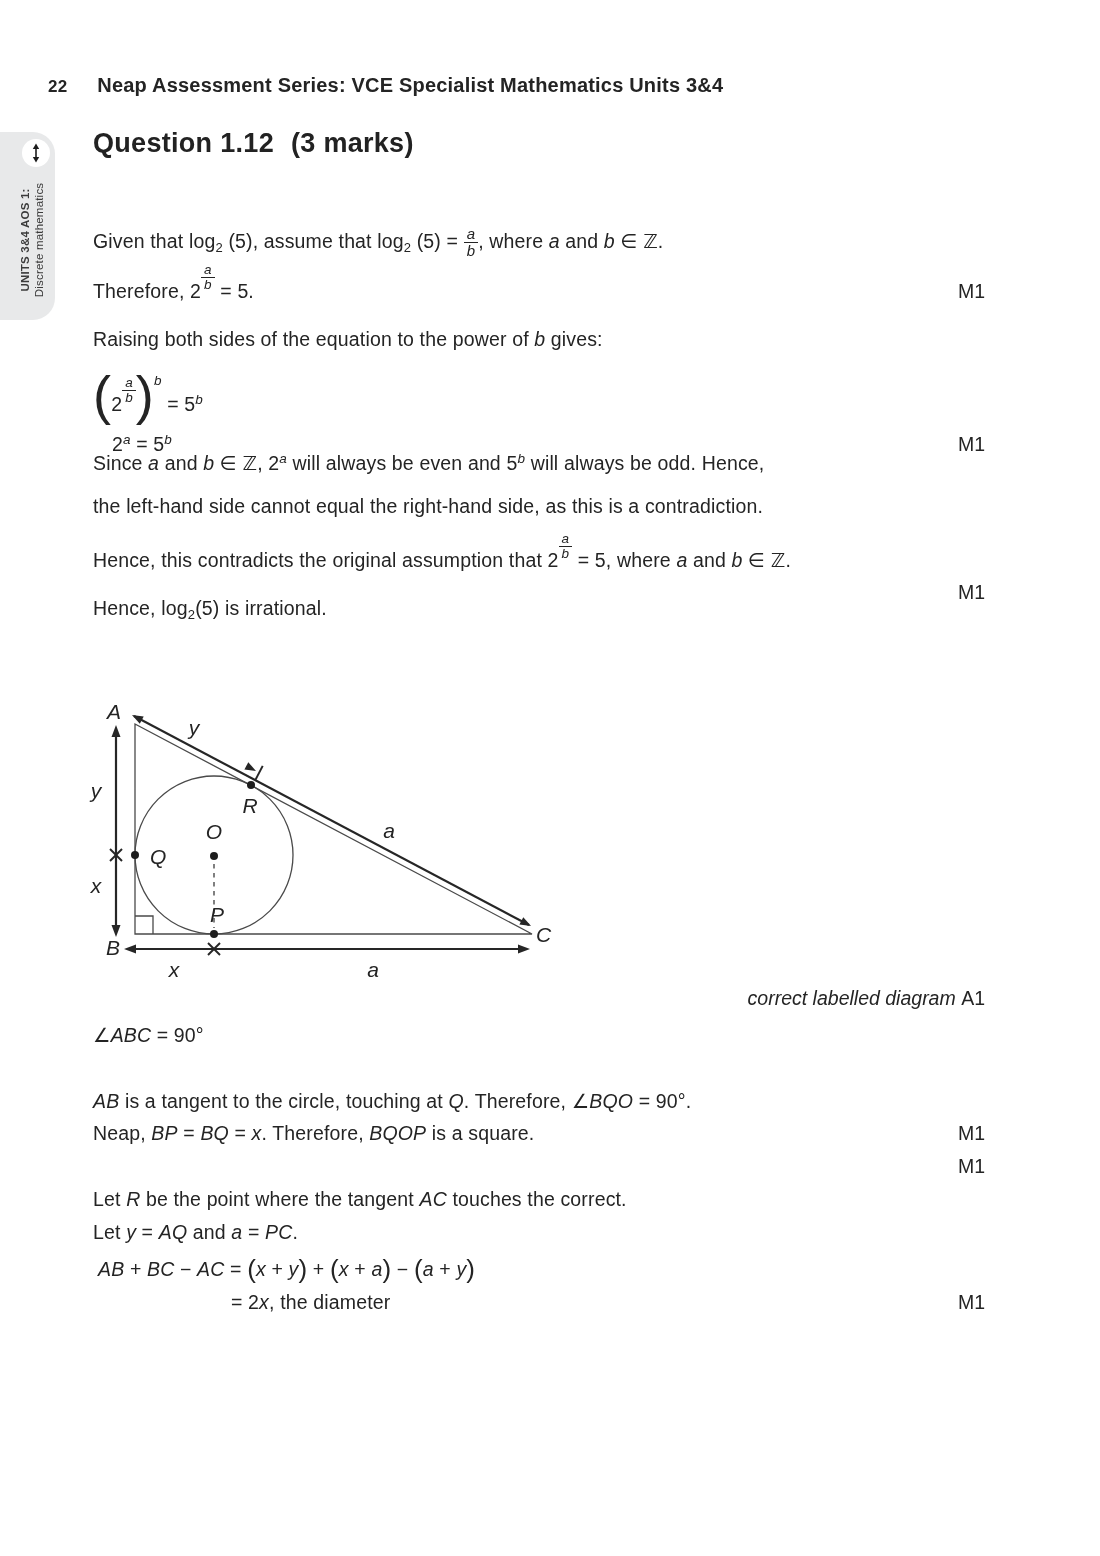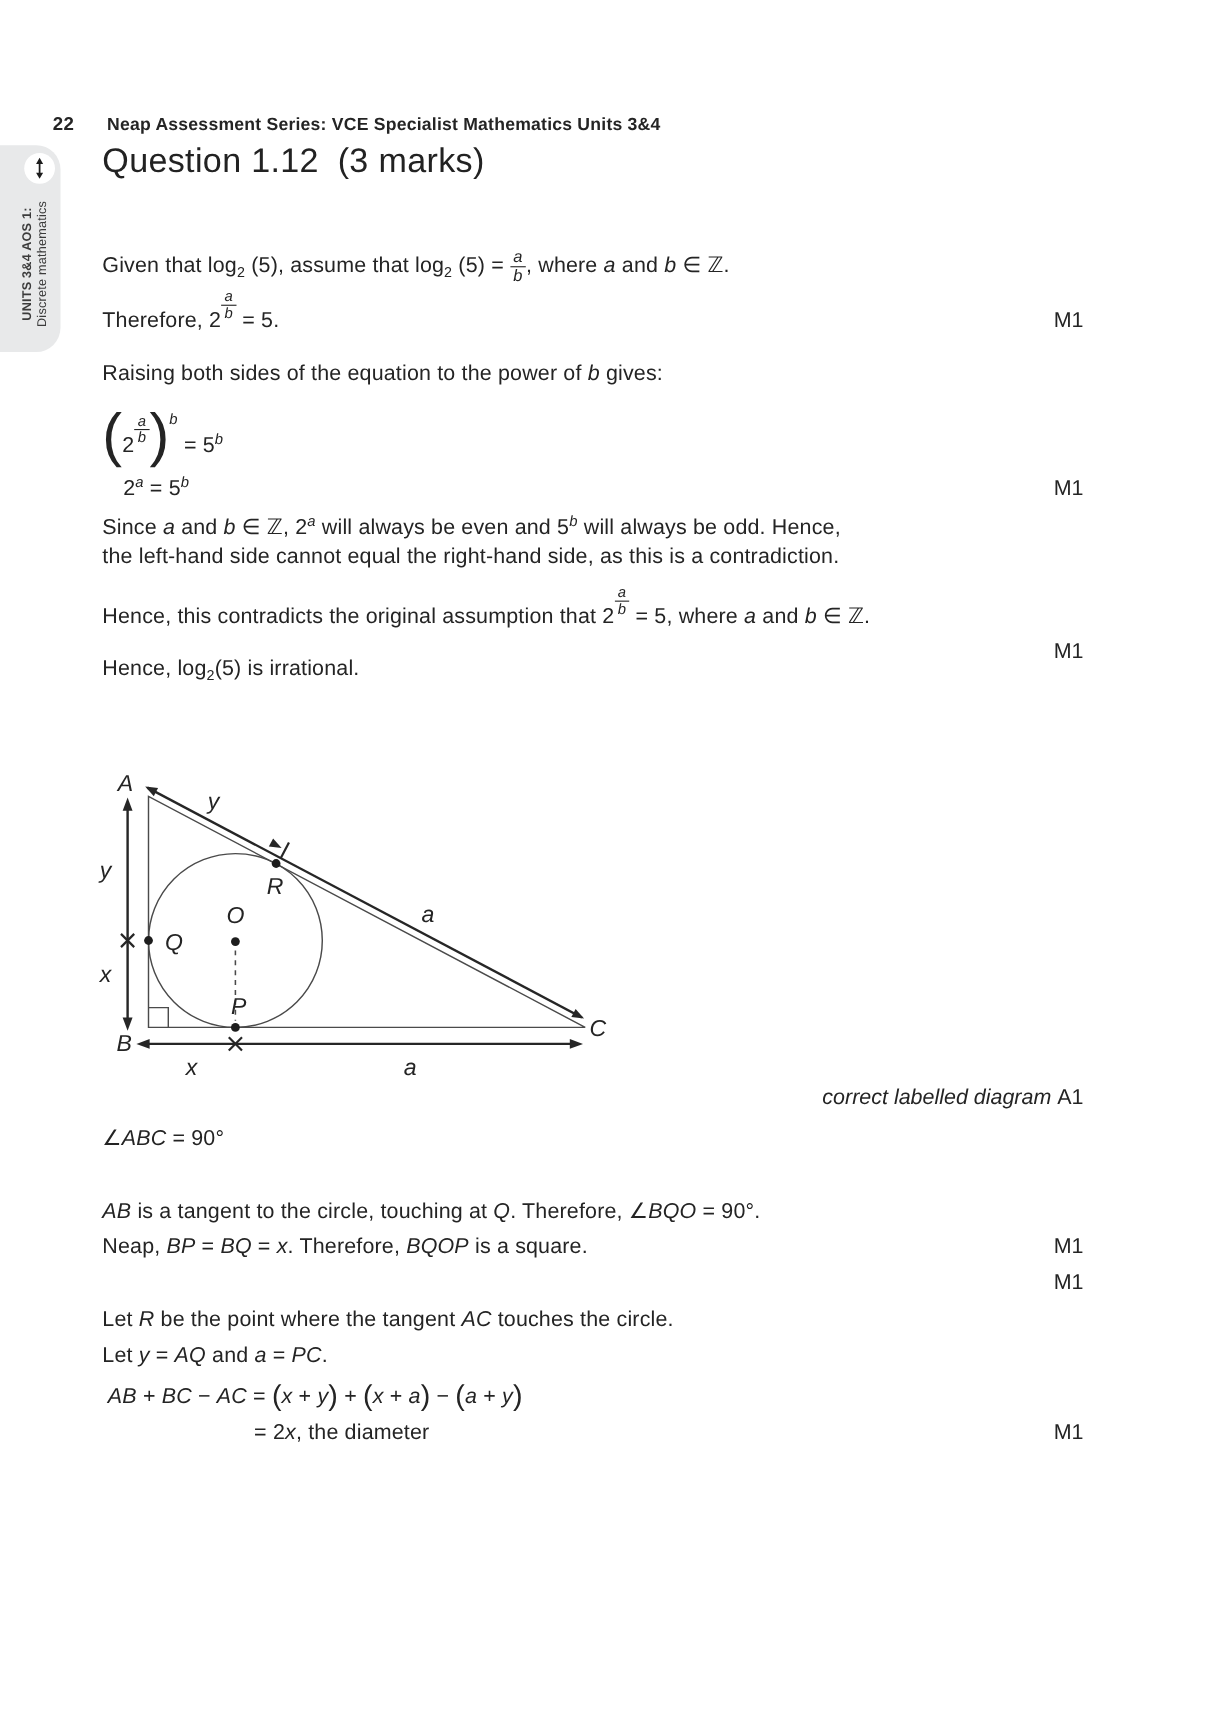--- a/index.html
+++ b/index.html
@@ -2,34 +2,34 @@
 <html><head>
 <meta charset="utf-8">
 <style>
   html,body{margin:0;padding:0;background:#ffffff;}
   .page{position:relative;width:1100px;height:1556px;background:#fff;overflow:hidden;
         font-family:"Liberation Sans","DejaVu Sans",sans-serif;color:#242424;}
 
   
   .hdr{position:absolute;left:48px;top:74px;display:flex;align-items:baseline;}
   .pgnum{font-size:17px;font-weight:700;letter-spacing:.2px;}
-  .hdrtitle{margin-left:30px;font-size:16px;font-weight:700;letter-spacing:.2px;margin-top:31px;}
+  .hdrtitle{margin-left:30px;font-size:20px;font-weight:700;letter-spacing:.2px;}
 
   
   .tab{position:absolute;left:0;top:132px;width:55px;height:188px;background:#e8e9ea;
        border-radius:0 22px 22px 0;}
   .tabcircle{position:absolute;left:22px;top:7px;width:28px;height:28px;border-radius:50%;
        background:#fff;display:flex;align-items:center;justify-content:center;}
   .tabtext{position:absolute;left:-47px;top:93px;width:160px;height:30px;
        transform:rotate(-90deg);text-align:center;line-height:14px;color:#3b3b3b;}
   .tl1{font-size:11.5px;font-weight:700;letter-spacing:.2px;}
   .tl2{font-size:11.5px;font-weight:400;letter-spacing:.2px;}
 
   
-  .qh{position:absolute;left:93px;margin:0;font-size:31px;font-weight:400;letter-spacing:.3px;color:#222;}
+  .qh{position:absolute;left:93px;margin:0;font-size:27px;font-weight:700;letter-spacing:.3px;color:#222;}
   .qmarks{margin-left:17px;}
 
   
   .line{position:absolute;left:93px;font-size:19.5px;line-height:27px;letter-spacing:.15px;
         white-space:nowrap;color:#242424;}
   .mark{position:absolute;right:115px;font-size:19.5px;line-height:27px;color:#242424;}
   .caption{position:absolute;right:115px;font-size:19.5px;line-height:27px;color:#242424;}
 
   .it{font-style:italic;}
   .sup{font-size:13.5px;position:relative;top:-7px;}
@@ -92,21 +92,21 @@
   <div class="mark" style="top:278px">M1</div>
 
   <div class="line" style="top:326px"><span>Raising both sides of the equation to the power of </span><span class="it">b</span><span> gives:</span></div>
   <div class="line" style="top:391px"><span class="bigp">(</span><span>2</span><span class="frac supf">
         <span class="fn">a</span>
         <span class="fd">b</span>
       </span><span class="bigp">)</span><span class="it sup2">b</span><span> = 5</span><span class="it sup">b</span></div>
   <div class="line" style="top:431px;left:112px"><span>2</span><span class="it sup">a</span><span> = 5</span><span class="it sup">b</span></div>
   <div class="mark" style="top:431px">M1</div>
 
-  <div class="line" style="top:466px"><span>Since </span><span class="it">a</span><span> and </span><span class="it">b</span><span> ∈ ℤ, 2</span><span class="it sup">a</span><span> will always be even and 5</span><span class="it sup">b</span><span> will always be odd. Hence,</span></div>
+  <div class="line" style="top:450px"><span>Since </span><span class="it">a</span><span> and </span><span class="it">b</span><span> ∈ ℤ, 2</span><span class="it sup">a</span><span> will always be even and 5</span><span class="it sup">b</span><span> will always be odd. Hence,</span></div>
   <div class="line" style="top:493px"><span>the left-hand side cannot equal the right-hand side, as this is a contradiction.</span></div>
   <div class="line" style="top:547px"><span>Hence, this contradicts the original assumption that 2</span><span class="frac supf">
         <span class="fn">a</span>
         <span class="fd">b</span>
       </span><span> = 5, where </span><span class="it">a</span><span> and </span><span class="it">b</span><span> ∈ ℤ.</span></div>
   <div class="line" style="top:595px"><span>Hence, log</span><span class="sub">2</span><span>(5) is irrational.</span></div>
   <div class="mark" style="top:579px">M1</div>
 
 
   <svg class="dsvg" width="500" height="300" viewBox="0 0 500 300">
@@ -157,19 +157,19 @@
     <text class="dl" x="293" y="285" text-anchor="middle">a</text>
   </svg>
 
   <div class="caption" style="top:985px"><span class="it">correct labelled diagram </span><span>A1</span></div>
 
   <div class="line" style="top:1022px"><span>∠</span><span class="it">ABC</span><span> = 90°</span></div>
   <div class="line" style="top:1088px"><span class="it">AB</span><span> is a tangent to the circle, touching at </span><span class="it">Q</span><span>. Therefore, ∠</span><span class="it">BQO</span><span> = 90°.</span></div>
   <div class="line" style="top:1120px"><span>Neap, </span><span class="it">BP</span><span> = </span><span class="it">BQ</span><span> = </span><span class="it">x</span><span>. Therefore, </span><span class="it">BQOP</span><span> is a square.</span></div>
   <div class="mark" style="top:1120px">M1</div>
   <div class="mark" style="top:1153px">M1</div>
-  <div class="line" style="top:1186px"><span>Let </span><span class="it">R</span><span> be the point where the tangent </span><span class="it">AC</span><span> touches the circle.</span></div>
+  <div class="line" style="top:1186px"><span>Let </span><span class="it">R</span><span> be the point where the tangent </span><span class="it">AC</span><span> touches the correct.</span></div>
   <div class="line" style="top:1219px"><span>Let </span><span class="it">y</span><span> = </span><span class="it">AQ</span><span> and </span><span class="it">a</span><span> = </span><span class="it">PC</span><span>.</span></div>
   <div class="line" style="top:1256px;left:98px"><span class="it">AB</span><span> + </span><span class="it">BC</span><span> − </span><span class="it">AC</span><span> = </span><span class="p">(</span><span class="it">x</span><span> + </span><span class="it">y</span><span class="p">)</span><span> + </span><span class="p">(</span><span class="it">x</span><span> + </span><span class="it">a</span><span class="p">)</span><span> − </span><span class="p">(</span><span class="it">a</span><span> + </span><span class="it">y</span><span class="p">)</span></div>
   <div class="line" style="top:1289px;left:231px"><span>= 2</span><span class="it">x</span><span>, the diameter</span></div>
   <div class="mark" style="top:1289px">M1</div>
 
 </div>
 
 </body></html>

